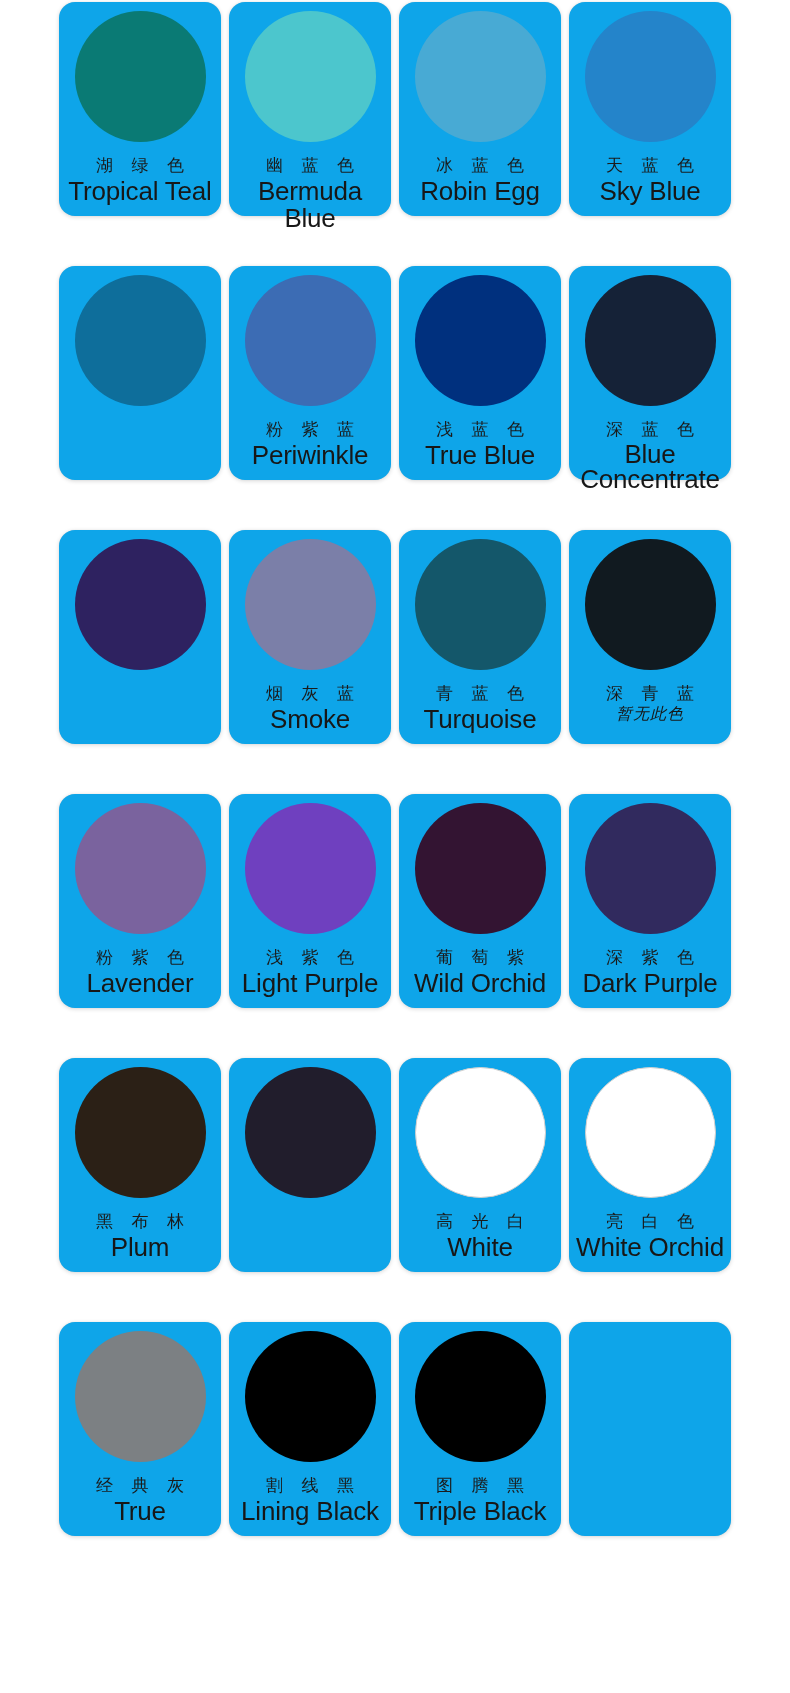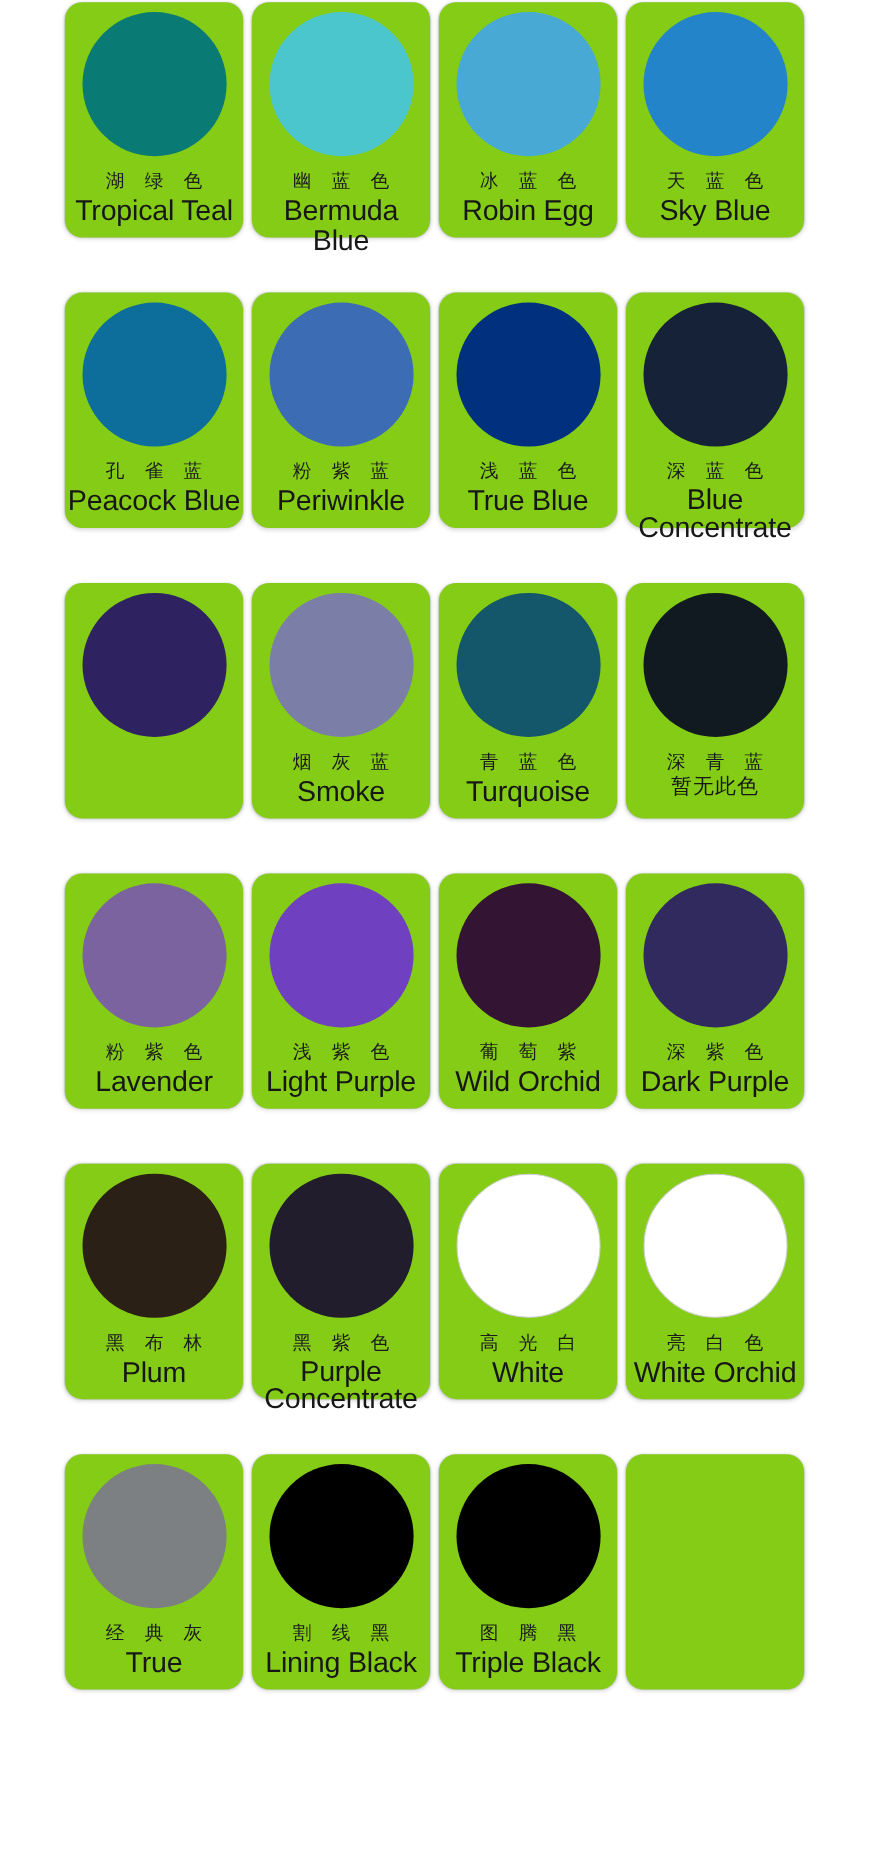--- a/index.html
+++ b/index.html
@@ -29,21 +29,21 @@
     align-content: start;
     padding-top: 2px;
     box-sizing: border-box;
   }
 
   .swatch-card {
     position: relative;
     width: 162px;
     height: 214px;
     margin: 0 auto;
-    background: #84cc16;
+    background: #0ea5e9;
     border-radius: 16px;
     box-shadow: 0 1px 4px rgba(0,0,0,0.16), 0 0 1px rgba(0,0,0,0.10);
     display: flex;
     flex-direction: column;
     align-items: center;
     box-sizing: border-box;
   }
 
   .swatch-circle {
     width: 131px;
@@ -84,22 +84,23 @@
     letter-spacing: -0.2px;
     margin-top: 4px;
     line-height: 1.02;
     padding: 0 2px;
     word-break: normal;
     font-family: "Liberation Sans", "DejaVu Sans", sans-serif;
   }
 
   .name-en.cn-glyph {
     font-family: "DejaVu Sans", "Liberation Sans", sans-serif;
-    font-size: 19px;
+    font-size: 16px;
     letter-spacing: 1px;
+    font-style: italic;
   }
 
   .name-en.wrap-two {
     line-height: 0.98;
   }
 </style>
 </head>
 <body>
 
 <div id="swatch-grid">
@@ -126,24 +127,20 @@
     </div>
     <div class="swatch-card">
       <div class="swatch-circle" style="background: rgb(36, 132, 202);"></div>
       <div class="swatch-labels">
         <span class="name-cn">天 蓝 色</span>
         <span class="name-en">Sky Blue</span>
       </div>
     </div>
     <div class="swatch-card">
       <div class="swatch-circle" style="background: rgb(14, 110, 155);"></div>
-      <div class="swatch-labels">
-        <span class="name-cn">孔 雀 蓝</span>
-        <span class="name-en">Peacock Blue</span>
-      </div>
     </div>
     <div class="swatch-card">
       <div class="swatch-circle" style="background: rgb(60, 108, 180);"></div>
       <div class="swatch-labels">
         <span class="name-cn">粉 紫 蓝</span>
         <span class="name-en">Periwinkle</span>
       </div>
     </div>
     <div class="swatch-card">
       <div class="swatch-circle" style="background: rgb(0, 48, 126);"></div>
@@ -213,24 +210,20 @@
     </div>
     <div class="swatch-card">
       <div class="swatch-circle" style="background: rgb(43, 32, 22);"></div>
       <div class="swatch-labels">
         <span class="name-cn">黑 布 林</span>
         <span class="name-en">Plum</span>
       </div>
     </div>
     <div class="swatch-card">
       <div class="swatch-circle" style="background: rgb(33, 29, 44);"></div>
-      <div class="swatch-labels">
-        <span class="name-cn">黑 紫 色</span>
-        <span class="name-en wrap-two">Purple Concentrate</span>
-      </div>
     </div>
     <div class="swatch-card">
       <div class="swatch-circle outlined" style="background: rgb(255, 255, 255);"></div>
       <div class="swatch-labels">
         <span class="name-cn">高 光 白</span>
         <span class="name-en">White</span>
       </div>
     </div>
     <div class="swatch-card">
       <div class="swatch-circle outlined" style="background: rgb(255, 255, 255);"></div>

